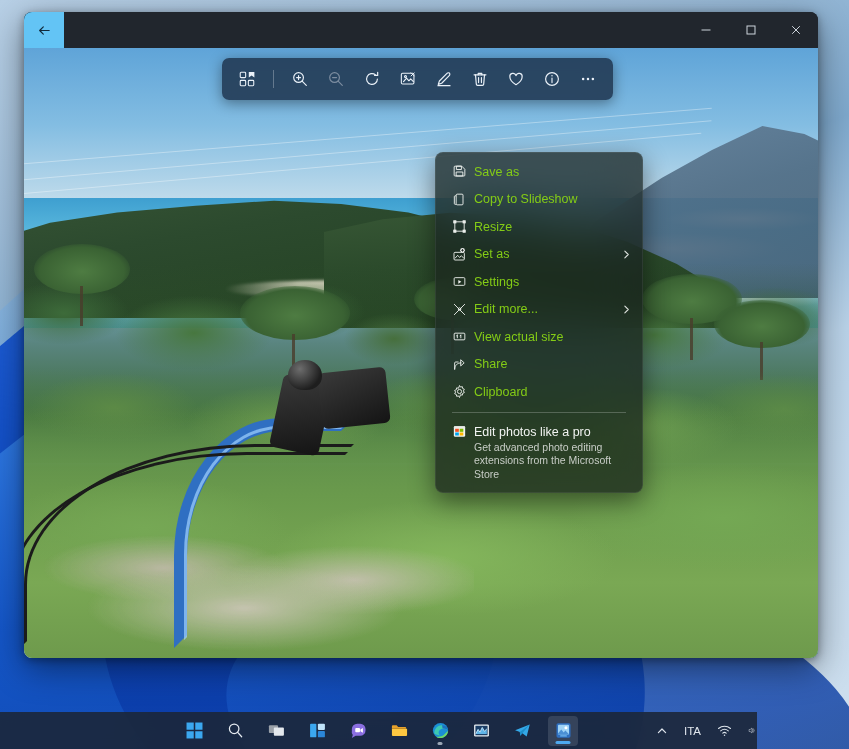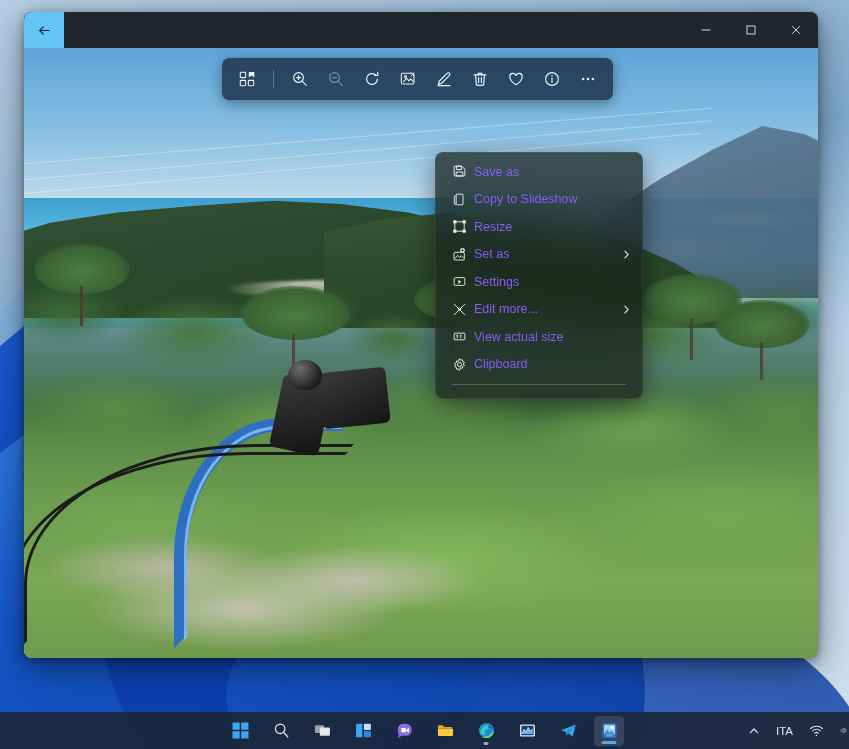--- a/index.html
+++ b/index.html
@@ -279,21 +279,21 @@
     backdrop-filter: blur(26px) saturate(130%);
     box-shadow: 0 8px 26px rgba(0,0,0,.48);
     border: 1px solid rgba(255,255,255,.07);
     overflow: hidden;
   }
   .menu-item {
     position: relative;
     display: flex; align-items: center;
     height: 27.5px;
     padding: 0 10px 0 16px;
-    color: #8b5cf6;
+    color: #84cc16;
     font-size: 12.5px;
     cursor: pointer;
   }
   .menu-icon {
     width: 22px; min-width: 22px;
     display: flex; align-items: center; justify-content: flex-start;
     color: #eef1ee;
   }
   .menu-label { flex: 1; white-space: nowrap; }
   .menu-chevron { color: #dfe3df; display: flex; align-items: center; }
@@ -311,21 +311,21 @@
   .promo-text { padding-left: 0px; }
   .promo-title { color: #f2f4f2; font-size: 12.5px; line-height: 16px; }
   .promo-desc {
     color: #c8cdc7; font-size: 10.5px; line-height: 13.5px;
     width: 145px; margin-top: 1px;
   }
 
   
   #taskbar {
     position: absolute; left: 0; bottom: 0;
-    width: 849px; height: 37px;
+    width: 757px; height: 37px;
     background: rgba(27,38,54,.88);
     backdrop-filter: blur(20px);
     display: flex; align-items: center;
   }
   #taskbar-center {
     position: absolute; left: 0; right: 0;
     display: flex; justify-content: center; align-items: center;
     gap: 11px;
   }
   .tbicon {
@@ -592,34 +592,60 @@
         <div class="menu-item">
           <span class="menu-icon">
             <svg width="15" height="15" viewBox="0 0 18 18" fill="none" stroke="currentColor" stroke-width="1.1">
               <rect x="2.6" y="5" width="12.8" height="8" rx="1"></rect>
               <path d="M6.4 7.4v3.2M6.4 7.4l-.9.7M10.6 7.4v3.2M10.6 7.4l-.9.7" stroke-linecap="round"></path>
             </svg>
           </span>
           <span class="menu-label">View actual size</span>
         </div>
 
+        <div class="menu-item">
+          <span class="menu-icon">
+            <svg width="15" height="15" viewBox="0 0 18 18" fill="none" stroke="currentColor" stroke-width="1.1" stroke-linecap="round" stroke-linejoin="round">
+              <path d="M3.2 14.6V7.2a1.2 1.2 0 0 1 1.2-1.2h3"></path>
+              <path d="M3.2 14.6c0-5 3.4-7.4 7.6-7.6"></path>
+              <path d="M10.8 3.6l3.8 3.4-3.8 3.4z"></path>
+            </svg>
+          </span>
+          <span class="menu-label">Share</span>
+        </div>
 
 
         <div class="menu-item">
           <span class="menu-icon">
             <svg width="15" height="15" viewBox="0 0 18 18" fill="none" stroke="currentColor" stroke-width="1.1" stroke-linejoin="round">
               <circle cx="9" cy="9" r="2.5"></circle>
               <path d="M9 1.8l1.2 1.9 2.2-.5.4 2.2 2 .9-1.1 2 1.1 2-2 .9-.4 2.2-2.2-.5L9 16.2l-1.2-1.9-2.2.5-.4-2.2-2-.9 1.1-2-1.1-2 2-.9.4-2.2 2.2.5z"></path>
             </svg>
           </span>
           <span class="menu-label">Clipboard</span>
         </div>
 
         <div class="menu-sep"></div>
 
+        <div class="promo">
+          <span class="promo-icon">
+            <svg width="15" height="15" viewBox="0 0 18 18">
+              <rect x="2.2" y="2.6" width="13.6" height="12.8" rx="1.6" fill="#f2f4f2"></rect>
+              <rect x="3.8" y="5.6" width="4.4" height="3.8" fill="#f25022"></rect>
+              <rect x="9.2" y="5.6" width="4.4" height="3.8" fill="#7fba00"></rect>
+              <rect x="3.8" y="10.2" width="4.4" height="3.6" fill="#00a4ef"></rect>
+              <rect x="9.2" y="10.2" width="4.4" height="3.6" fill="#ffb900"></rect>
+              <rect x="2.2" y="2.6" width="13.6" height="2.4" rx="1.2" fill="#e8eae8"></rect>
+            </svg>
+          </span>
+          <span class="promo-text">
+            <span class="promo-title">Edit photos like a pro</span>
+            <span class="promo-desc" style="display:block;">Get advanced photo editing extensions from the Microsoft Store</span>
+          </span>
+        </div>
 
       </div>
     </div>
   </div>
 
   <div id="taskbar">
     <div id="taskbar-center">
 
       <div class="tbicon">
         <svg width="19" height="19" viewBox="0 0 20 20">

